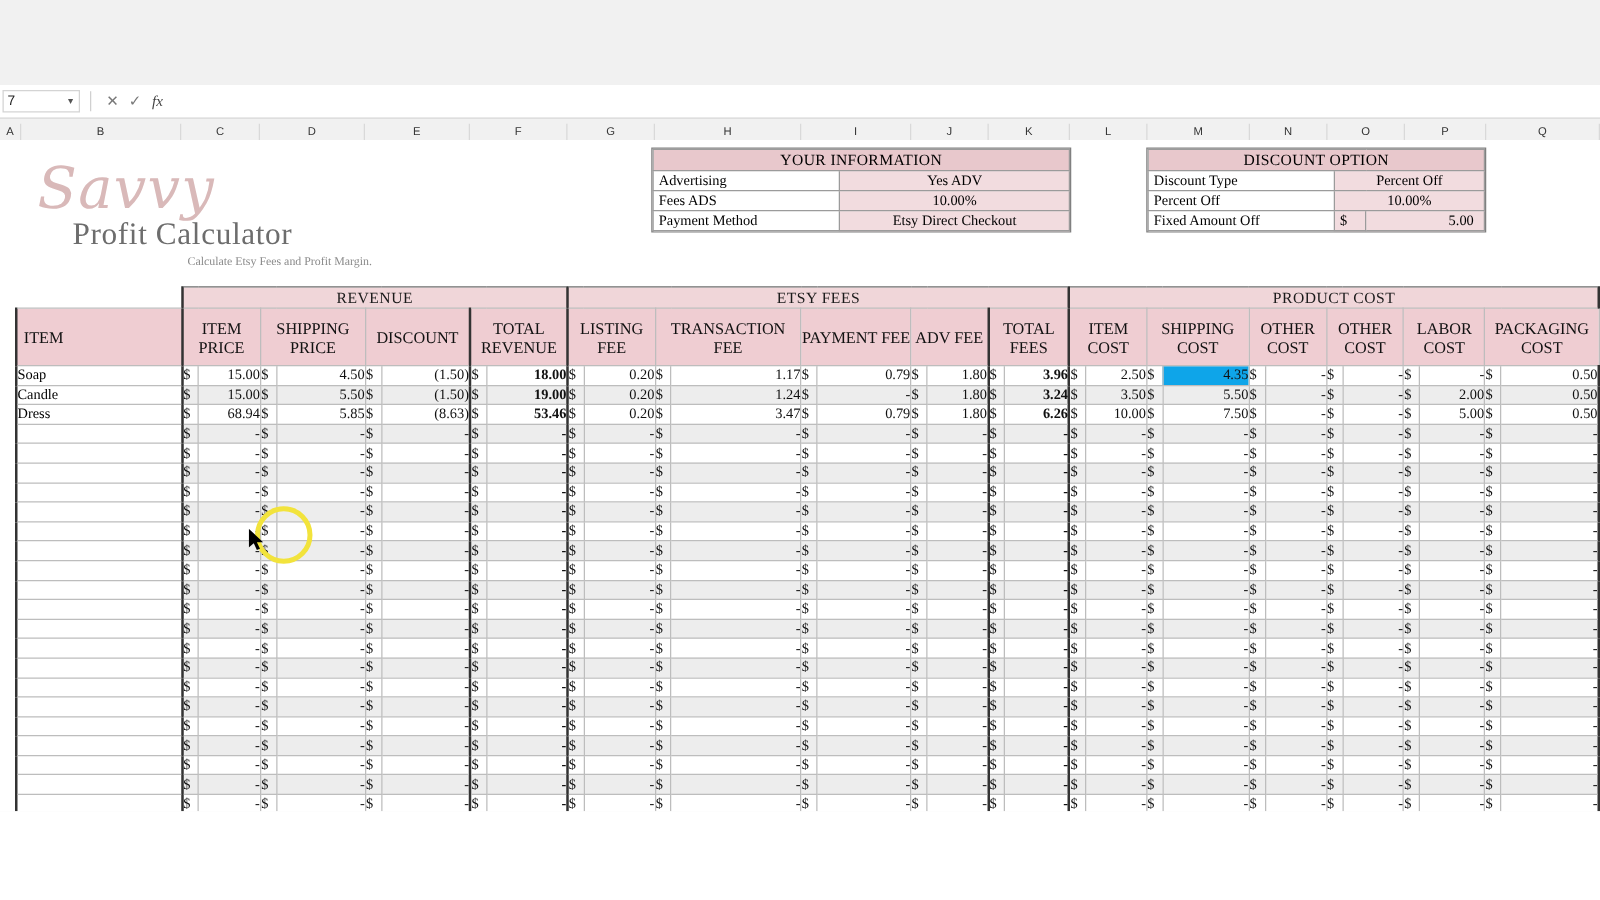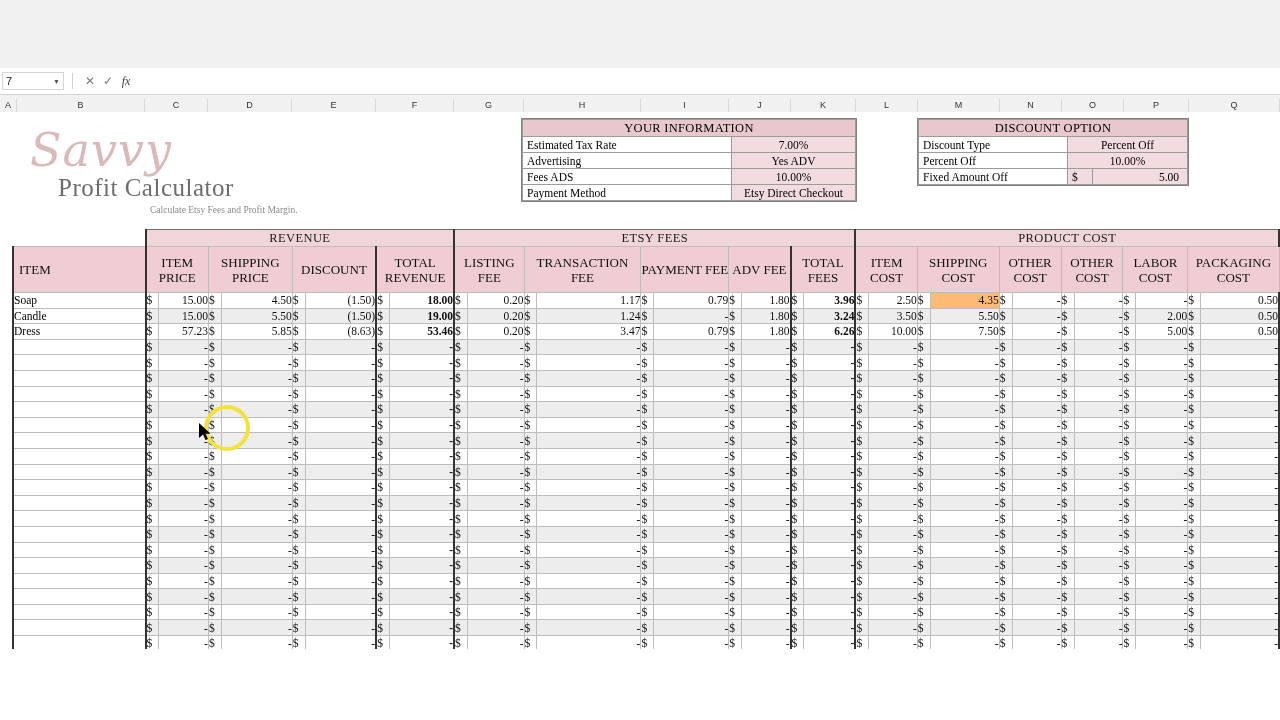--- a/index.html
+++ b/index.html
@@ -301,24 +301,20 @@
       <div class="logo-title">Profit Calculator</div>
       <div class="logo-sub">Calculate Etsy Fees and Profit Margin.</div>
     </div>
 
     <div class="panel" style="left:521px; top:6px; width:334px;">
       <table>
         <tbody>
             <tr>
               <td class="ttl" colspan="2">YOUR INFORMATION</td>
             </tr>
-        <tr>
-          <td class="lbl" style="width:200px;">Estimated Tax Rate</td>
-          <td class="val">7.00%</td>
-        </tr>
         <tr>
           <td class="lbl">Advertising</td>
           <td class="val">Yes ADV</td>
         </tr>
         <tr>
           <td class="lbl">Fees ADS</td>
           <td class="val">10.00%</td>
         </tr>
         <tr>
           <td class="lbl">Payment Method</td>
@@ -395,21 +391,21 @@
             <td class="num" style="width: 104px; background: rgb(255, 255, 255);">1.17</td>
             <td class="cur" style="background: rgb(255, 255, 255);">$</td>
             <td class="num" style="width: 75px; background: rgb(255, 255, 255);">0.79</td>
             <td class="cur" style="background: rgb(255, 255, 255);">$</td>
             <td class="num" style="width: 49px; background: rgb(255, 255, 255);">1.80</td>
             <td class="cur thick-l" style="background: rgb(255, 255, 255);">$</td>
             <td class="num thick-r bold" style="width: 52px; background: rgb(255, 255, 255);">3.96</td>
             <td class="cur" style="background: rgb(255, 255, 255);">$</td>
             <td class="num" style="width: 49px; background: rgb(255, 255, 255);">2.50</td>
             <td class="cur" style="background: rgb(255, 255, 255);">$</td>
-            <td class="num" style="width: 69px; background: #fdba74;">4.35</td>
+            <td class="num" style="width: 69px; background: #0ea5e9;">4.35</td>
             <td class="cur" style="background: rgb(255, 255, 255);">$</td>
             <td class="num" style="width: 49px; background: rgb(255, 255, 255);">-</td>
             <td class="cur" style="background: rgb(255, 255, 255);">$</td>
             <td class="num" style="width: 49px; background: rgb(255, 255, 255);">-</td>
             <td class="cur" style="background: rgb(255, 255, 255);">$</td>
             <td class="num" style="width: 52px; background: rgb(255, 255, 255);">-</td>
             <td class="cur" style="background: rgb(255, 255, 255);">$</td>
             <td class="num thick-r" style="width: 78px; background: rgb(255, 255, 255);">0.50</td>
           </tr>
           <tr>
@@ -441,21 +437,21 @@
             <td class="cur" style="background: rgb(237, 237, 237);">$</td>
             <td class="num" style="width: 49px; background: rgb(237, 237, 237);">-</td>
             <td class="cur" style="background: rgb(237, 237, 237);">$</td>
             <td class="num" style="width: 52px; background: rgb(237, 237, 237);">2.00</td>
             <td class="cur" style="background: rgb(237, 237, 237);">$</td>
             <td class="num thick-r" style="width: 78px; background: rgb(237, 237, 237);">0.50</td>
           </tr>
           <tr>
             <td class="cell-item thick-l" style="width: 133px; background: rgb(255, 255, 255);">Dress</td>
             <td class="cur thick-l" style="background: rgb(255, 255, 255);">$</td>
-            <td class="num" style="width: 50px; background: rgb(255, 255, 255);">57.23</td>
+            <td class="num" style="width: 50px; background: rgb(255, 255, 255);">68.94</td>
             <td class="cur" style="background: rgb(255, 255, 255);">$</td>
             <td class="num" style="width: 71px; background: rgb(255, 255, 255);">5.85</td>
             <td class="cur" style="background: rgb(255, 255, 255);">$</td>
             <td class="num" style="width: 71px; background: rgb(255, 255, 255);">(8.63)</td>
             <td class="cur thick-l" style="background: rgb(255, 255, 255);">$</td>
             <td class="num thick-r bold" style="width: 65px; background: rgb(255, 255, 255);">53.46</td>
             <td class="cur" style="background: rgb(255, 255, 255);">$</td>
             <td class="num" style="width: 57px; background: rgb(255, 255, 255);">0.20</td>
             <td class="cur" style="background: rgb(255, 255, 255);">$</td>
             <td class="num" style="width: 104px; background: rgb(255, 255, 255);">3.47</td>

